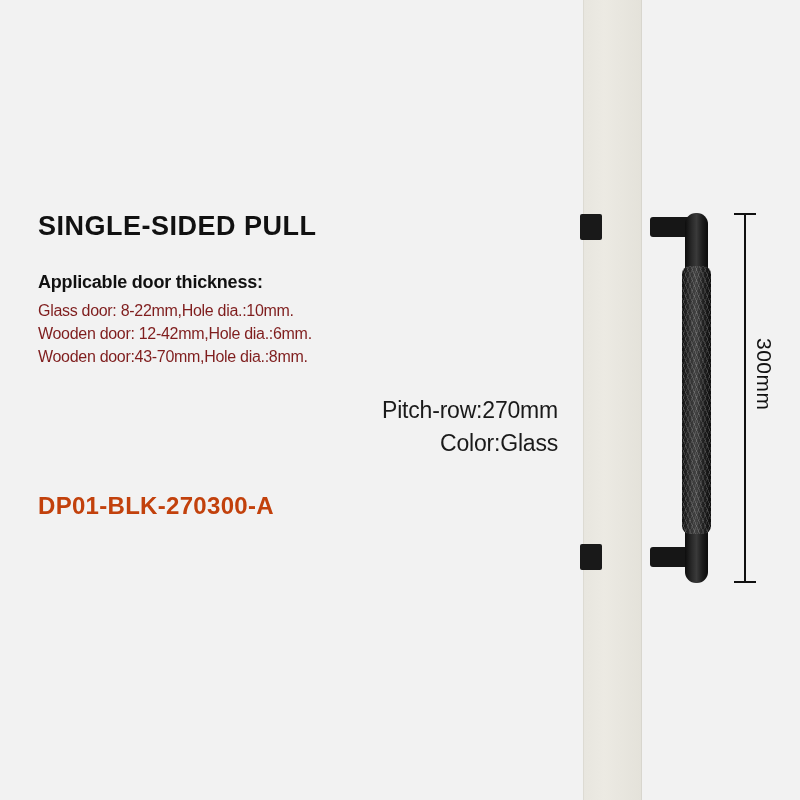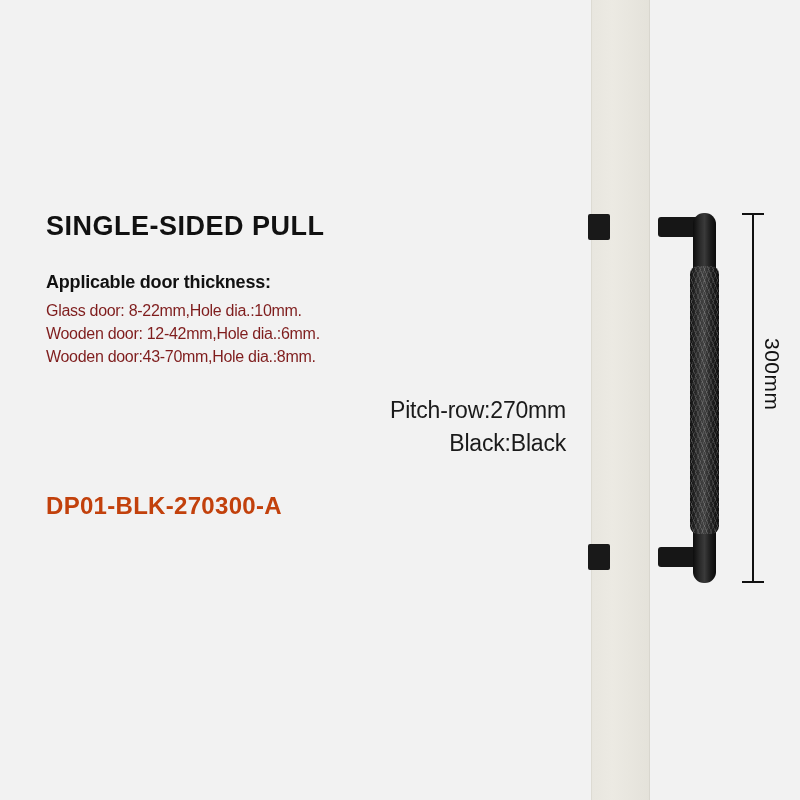--- a/index.html
+++ b/index.html
@@ -14,21 +14,20 @@
     color: #1a1a1a;
     overflow: hidden;
     position: relative;
   }
 
   .page {
     position: absolute;
     inset: 0;
     width: 700px;
     height: 800px;
-    margin-left: 8px;
   }
 
   
   .text-block {
     position: absolute;
     left: 38px;
     top: 212px;
     width: 520px;
   }
 
@@ -199,21 +198,21 @@
     <h1 class="title">SINGLE-SIDED PULL</h1>
 
     <div class="subhead">Applicable door thickness:</div>
 
     <div class="spec-line">Glass door: 8-22mm,Hole dia.:10mm.</div>
     <div class="spec-line">Wooden door: 12-42mm,Hole dia.:6mm.</div>
     <div class="spec-line">Wooden door:43-70mm,Hole dia.:8mm.</div>
 
     <div class="big-block">
       <div class="big-line">Pitch-row:270mm</div>
-      <div class="big-line">Black:Black</div>
+      <div class="big-line">Color:Glass</div>
     </div>
 
     <div class="sku">DP01-BLK-270300-A</div>
   </div>
 
   <div class="door"></div>
 
   <div class="handle">
     <div class="boss top"></div>
     <div class="boss bottom"></div>

